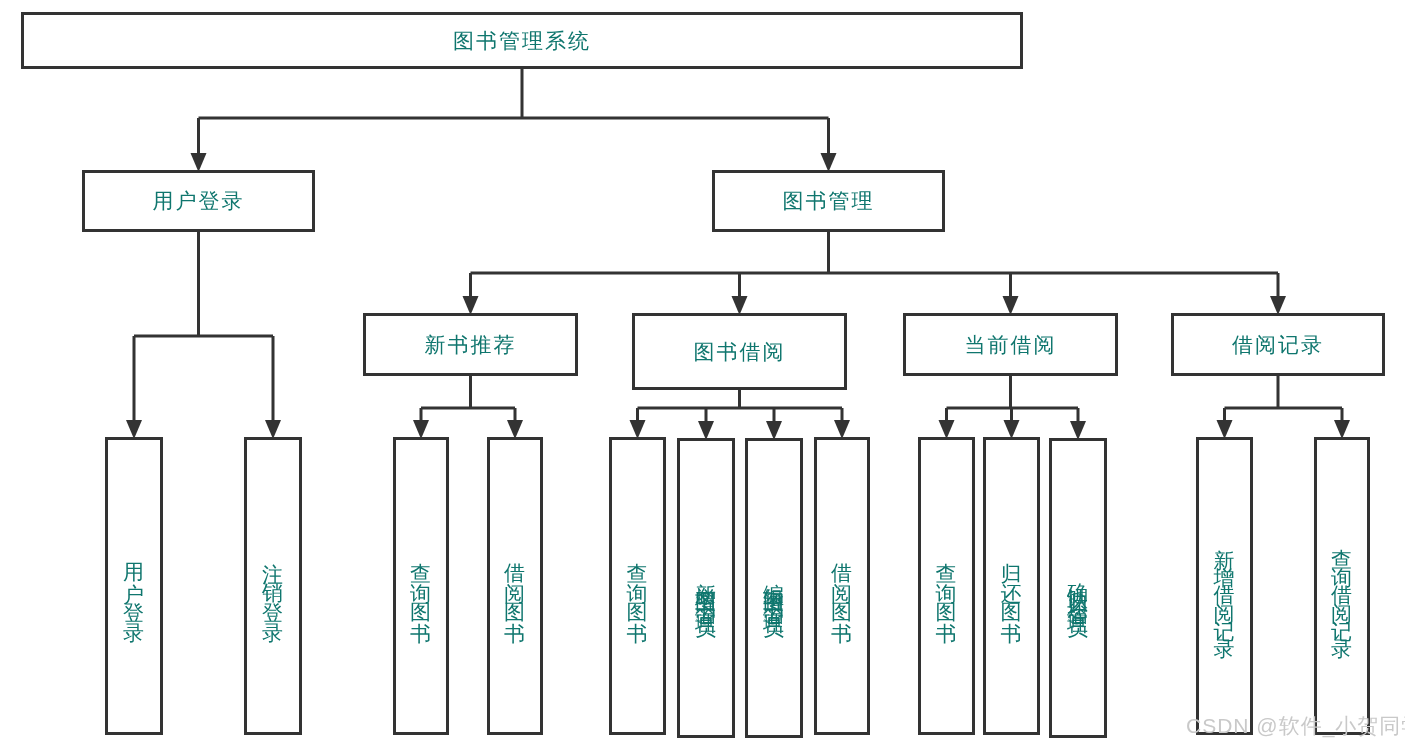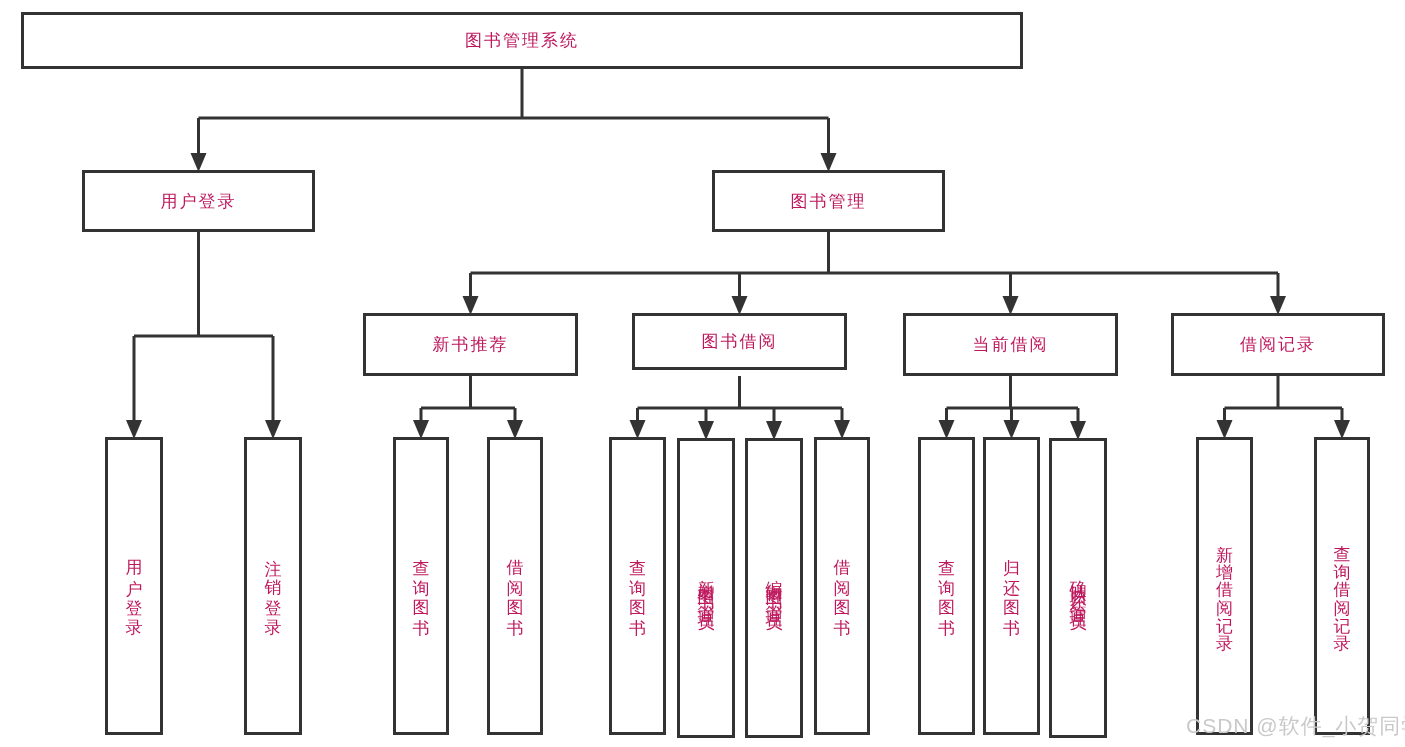--- a/index.html
+++ b/index.html
@@ -28,22 +28,22 @@
     box-sizing: border-box;
     border: 3px solid #333333;
     background: #ffffff;
     display: flex;
     align-items: center;
     justify-content: center;
     z-index: 2;
     color: #333333;
   }
   .node .lbl {
-    font-size: 17px;
-    color: #be185d;
+    font-size: 21px;
+    color: #0f766e;
     white-space: nowrap;
   }
   .node.h .lbl {
     letter-spacing: 2px;
   }
   .node.v .lbl {
     writing-mode: vertical-rl;
     text-orientation: mixed;
     white-space: normal;
     line-height: 1;
@@ -89,21 +89,21 @@
     </div>
     <div class="node h" style="left: 82px; top: 170px; width: 233px; height: 62px;">
       <span class="lbl">用户登录</span>
     </div>
     <div class="node h" style="left: 363px; top: 313px; width: 215px; height: 63px;">
       <span class="lbl">新书推荐</span>
     </div>
     <div class="node h" style="left: 712px; top: 170px; width: 233px; height: 62px;">
       <span class="lbl">图书管理</span>
     </div>
-    <div class="node h" style="left: 632px; top: 313px; width: 215px; height: 57px;">
+    <div class="node h" style="left: 632px; top: 313px; width: 215px; height: 77px;">
       <span class="lbl">图书借阅</span>
     </div>
     <div class="node h" style="left: 903px; top: 313px; width: 215px; height: 63px;">
       <span class="lbl">当前借阅</span>
     </div>
     <div class="node h" style="left: 1171px; top: 313px; width: 214px; height: 63px;">
       <span class="lbl">借阅记录</span>
     </div>
     <div class="node v" style="left: 105px; top: 437px; width: 58px; height: 298px;">
       <span class="lbl" style="letter-spacing: 20px;">用户登录</span>

